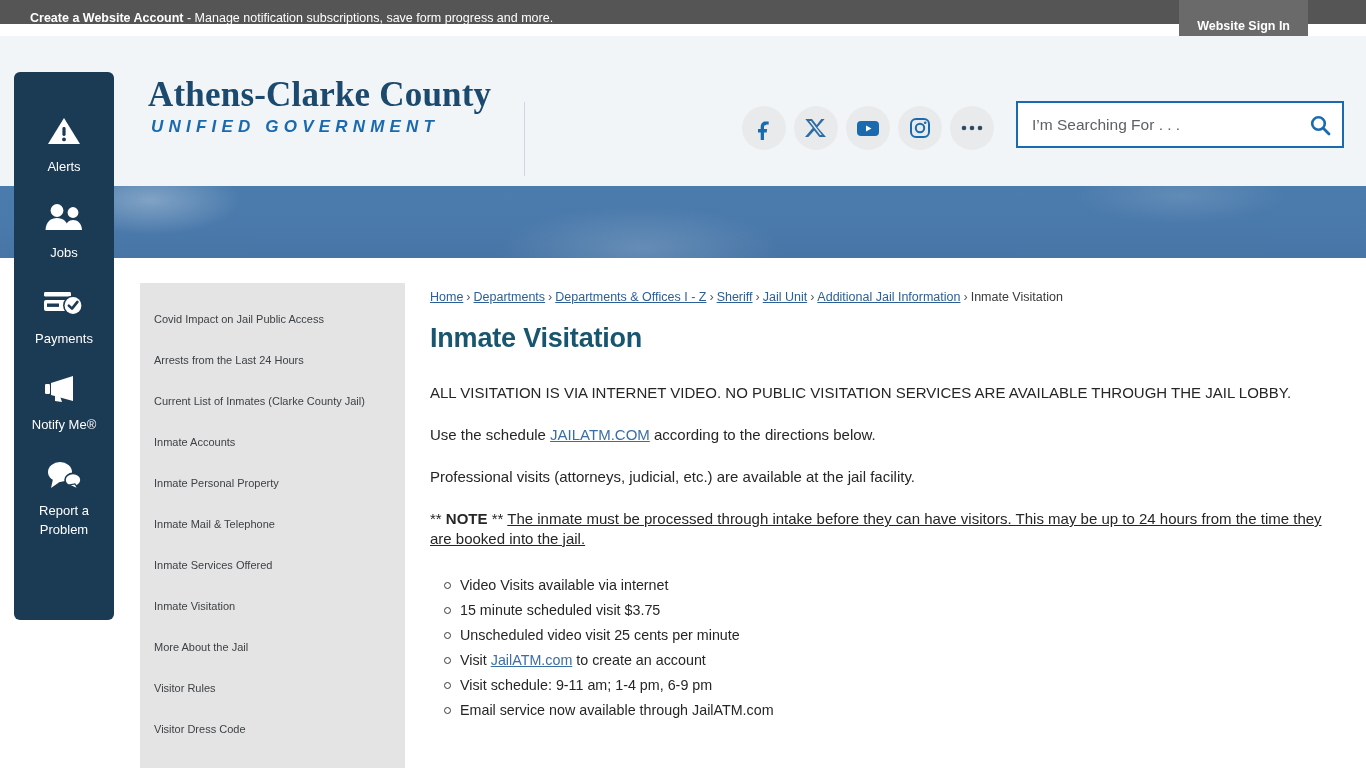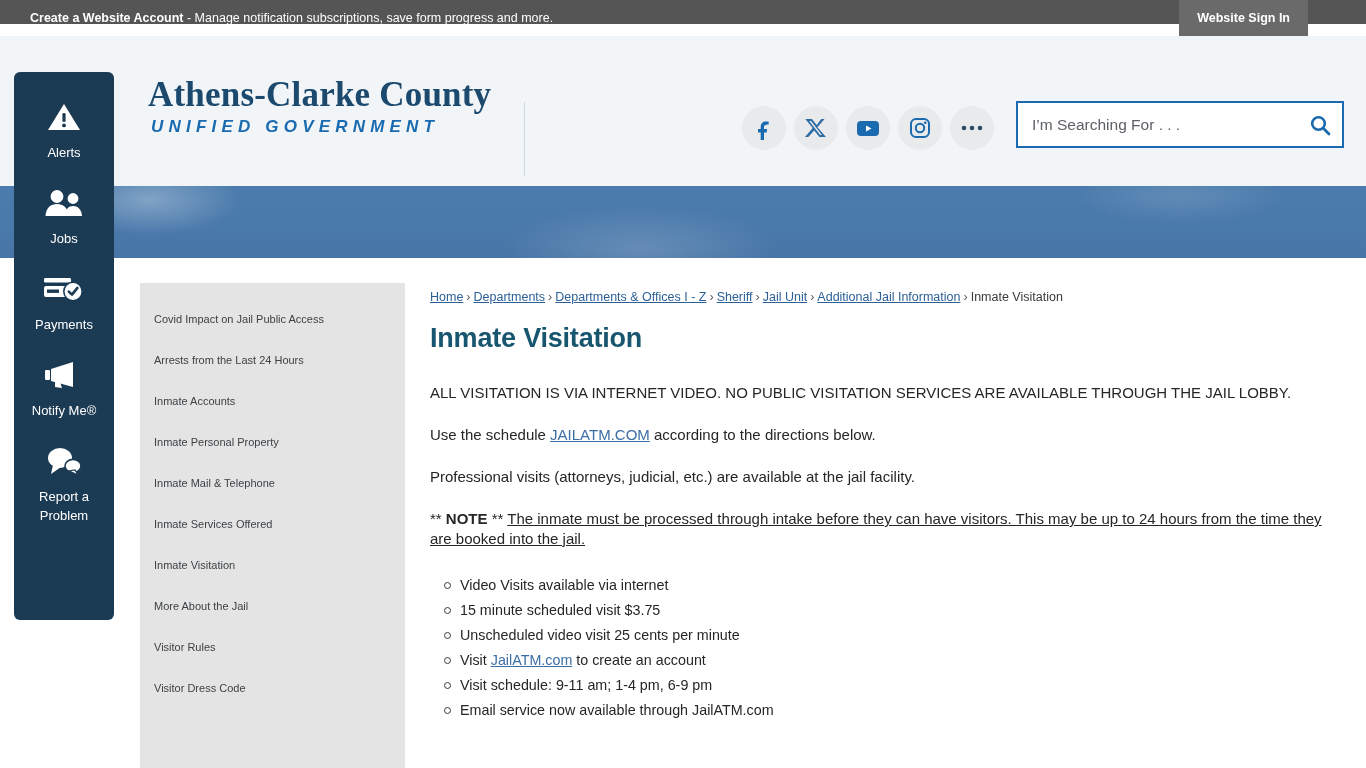--- a/index.html
+++ b/index.html
@@ -21,21 +21,21 @@
     position: absolute; left: 30px; top: 0;
     height: 36px; line-height: 36px;
     font-size: 12.5px; color: #ffffff;
     white-space: nowrap;
   }
   .topbar-msg b { font-weight: bold; }
   .topbar-msg .reg { font-weight: normal; }
   .signin {
     position: absolute; right: 58px; top: 0;
     height: 36px; line-height: 36px;
-    padding: 0 18px;
+    padding: 8px 18px;
     background: #6a6a6a;
     color: #ffffff;
     font-size: 12.5px; font-weight: bold;
     white-space: nowrap;
     cursor: pointer;
   }
 
   
   .header {
     position: absolute; top: 36px; left: 0;
@@ -124,21 +124,21 @@
       linear-gradient(180deg, #4b7cad 0%, #4a79ab 55%, #4775a6 100%);
   }
 
   
   .rail {
     position: absolute; left: 14px; top: 72px;
     width: 100px; height: 548px;
     background: #1b3a54;
     border-radius: 6px;
     z-index: 5;
-    padding-top: 26px;
+    padding-top: 40px;
   }
   .rail-item {
     width: 100%;
     display: flex; flex-direction: column; align-items: center;
     margin-bottom: 22px;
     cursor: pointer;
   }
   .rail-icon { height: 38px; display: flex; align-items: center; justify-content: center; }
   .rail-label {
     margin-top: 7px;
@@ -340,20 +340,21 @@
     </div>
     <div class="rail-label">Report a Problem</div>
   </div>
 </div>
 
 <div class="content">
 
   <div class="sidemenu">
     <div class="sidemenu-item">Covid Impact on Jail Public Access</div>
     <div class="sidemenu-item">Arrests from the Last 24 Hours</div>
+    <div class="sidemenu-item">Current List of Inmates (Clarke County Jail)</div>
     <div class="sidemenu-item">Inmate Accounts</div>
     <div class="sidemenu-item">Inmate Personal Property</div>
     <div class="sidemenu-item">Inmate Mail &amp; Telephone</div>
     <div class="sidemenu-item">Inmate Services Offered</div>
     <div class="sidemenu-item">Inmate Visitation</div>
     <div class="sidemenu-item">More About the Jail</div>
     <div class="sidemenu-item">Visitor Rules</div>
     <div class="sidemenu-item">Visitor Dress Code</div>
   </div>
 

